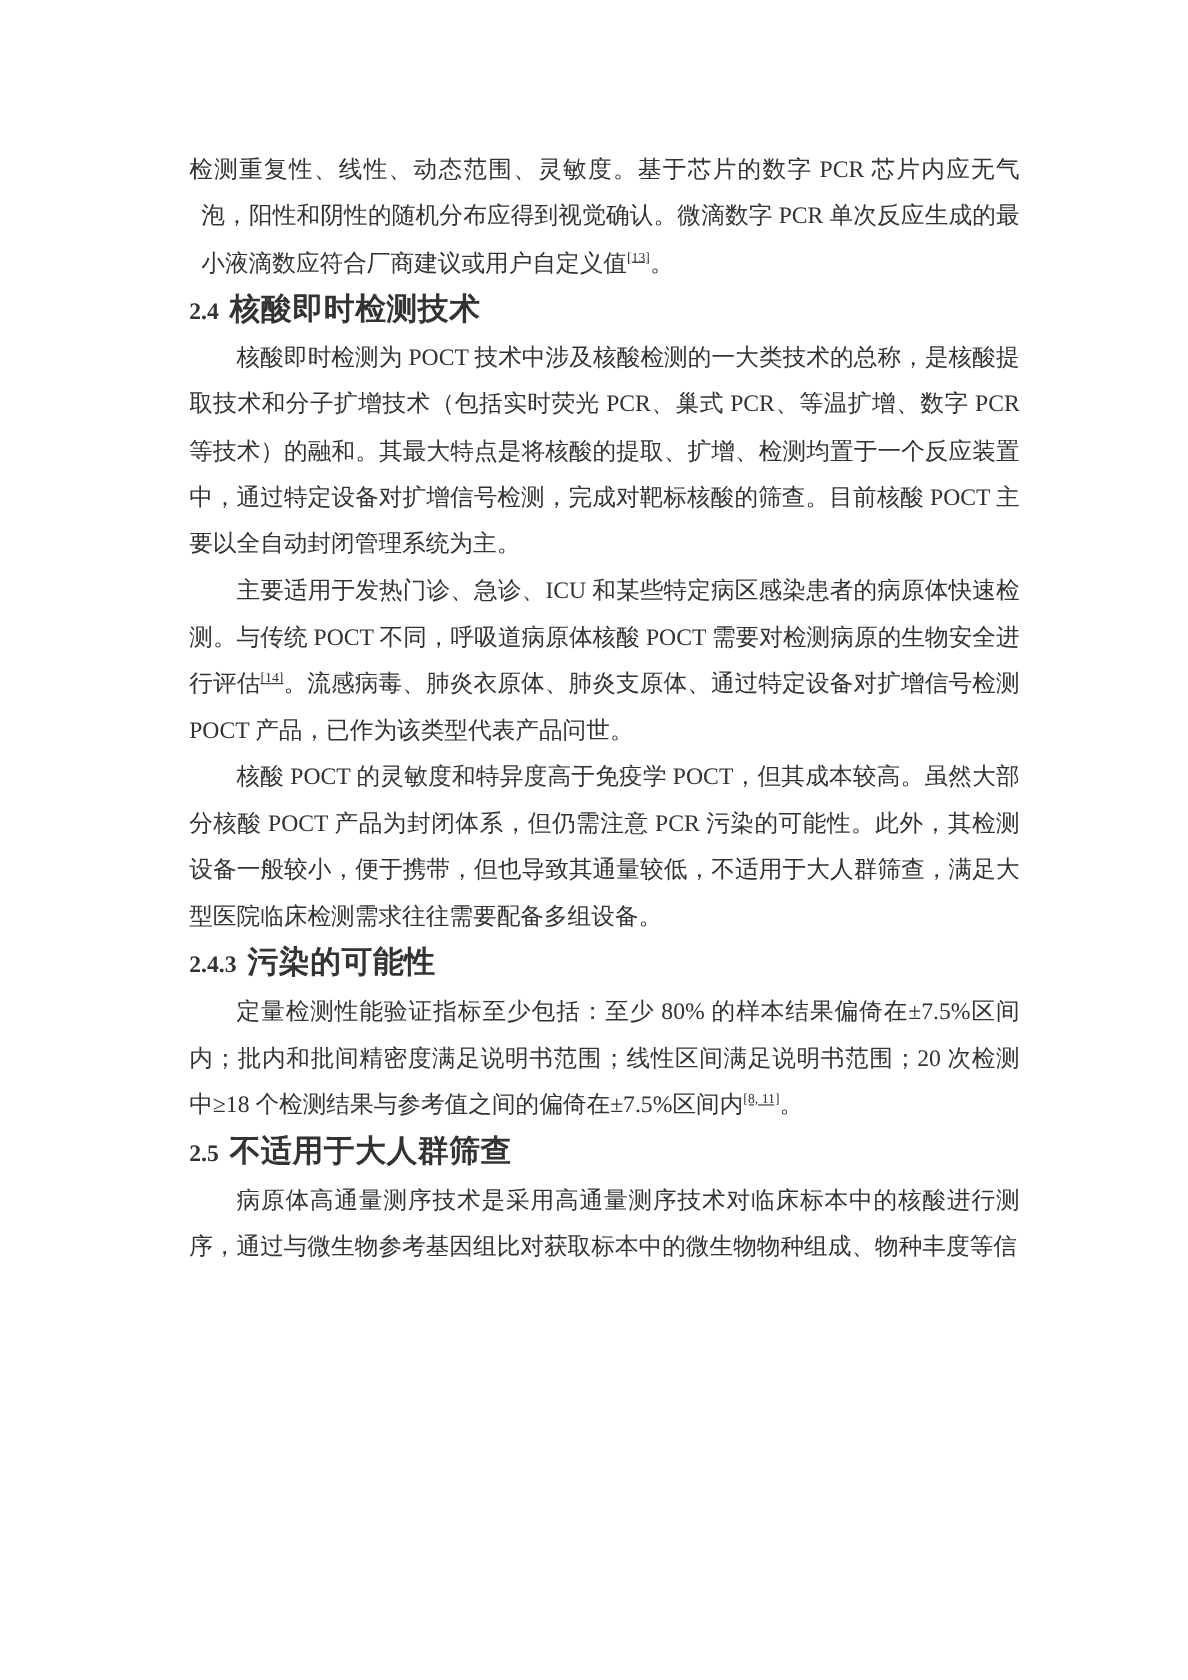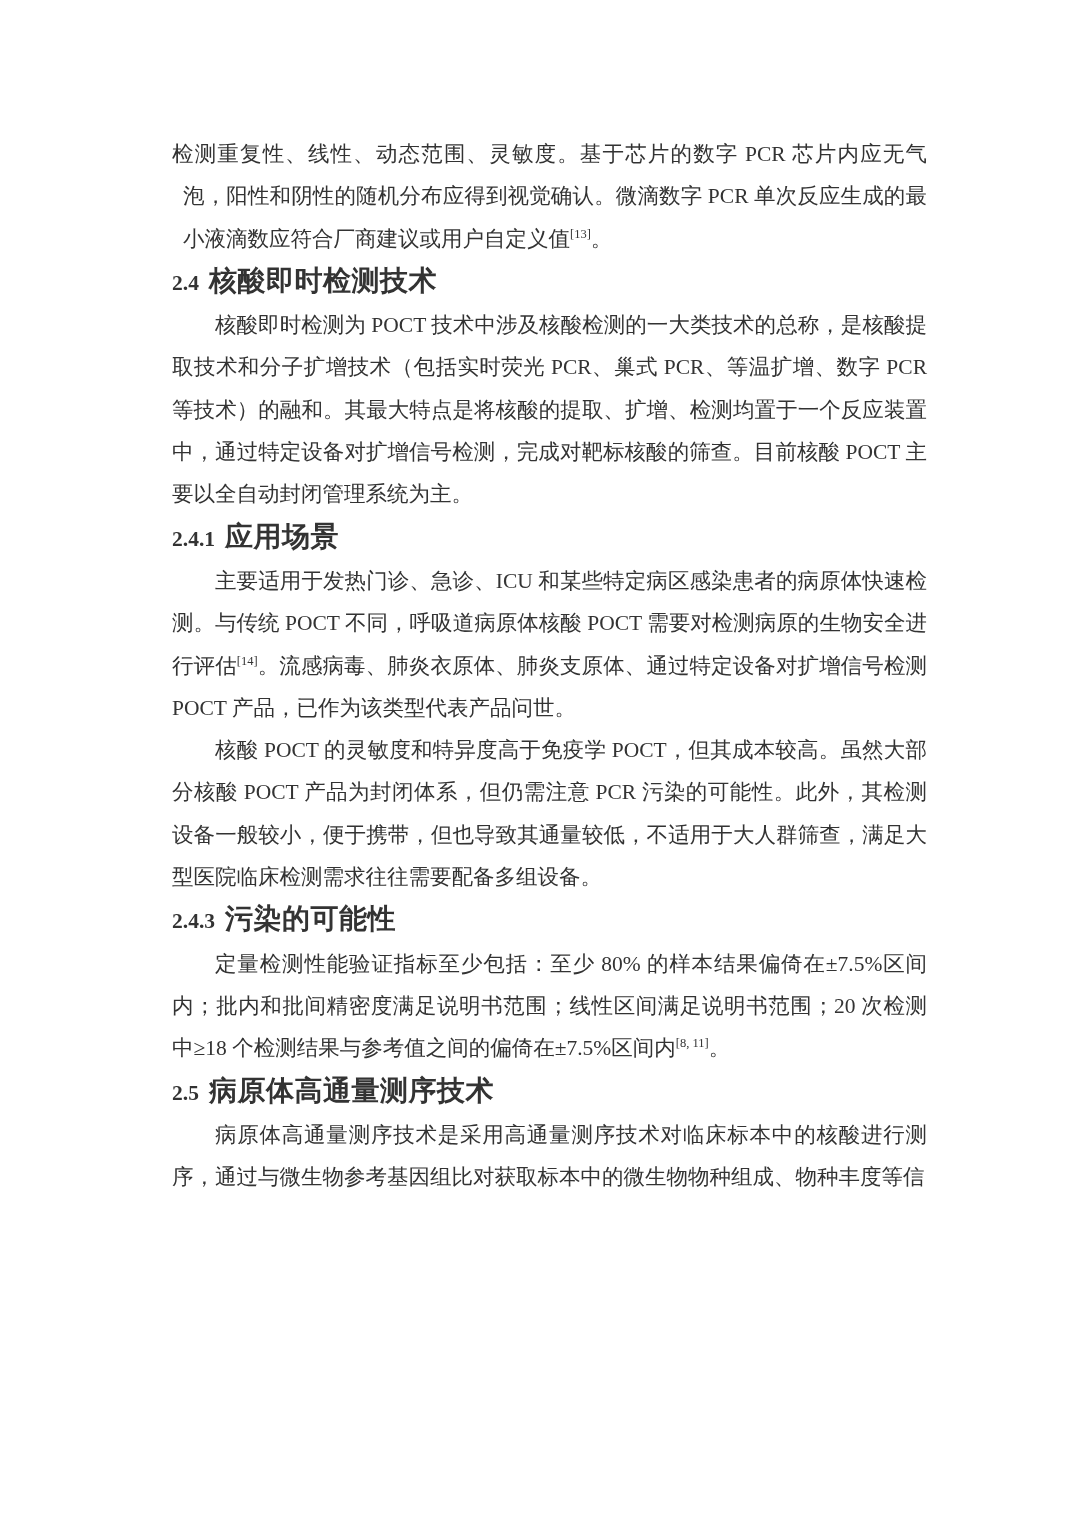--- a/index.html
+++ b/index.html
@@ -50,31 +50,31 @@
   }
   .h-text {
     font-family: "Liberation Sans", "DejaVu Sans", sans-serif;
     font-size: 28px;
     letter-spacing: 0.5px;
   }
   sup.cite {
     font-size: 12.5px;
     line-height: 0;
     vertical-align: super;
+    text-decoration: underline;
   }
 </style>
 </head>
 <body>
 
 <div class="page">
   <main class="content" id="doc-content">
       <p class="body hanging"><span>检测重复性、线性、动态范围、灵敏度。基于芯片的数字 PCR 芯片内应无气泡，阳性和阴性的随机分布应得到视觉确认。微滴数字 PCR 单次反应生成的最小液滴数应符合厂商建议或用户自定义值</span><sup class="cite">[13]</sup><span>。</span></p>
       <h2 class="heading"><span class="h-num">2.4</span><span class="h-text">核酸即时检测技术</span></h2>
       <p class="body first-line"><span>核酸即时检测为 POCT 技术中涉及核酸检测的一大类技术的总称，是核酸提取技术和分子扩增技术（包括实时荧光 PCR、巢式 PCR、等温扩增、数字 PCR 等技术）的融和。其最大特点是将核酸的提取、扩增、检测均置于一个反应装置中，通过特定设备对扩增信号检测，完成对靶标核酸的筛查。目前核酸 POCT 主要以全自动封闭管理系统为主。</span></p>
-      <h2 class="heading"><span class="h-num">2.4.1</span><span class="h-text">应用场景</span></h2>
       <p class="body first-line"><span>主要适用于发热门诊、急诊、ICU 和某些特定病区感染患者的病原体快速检测。与传统 POCT 不同，呼吸道病原体核酸 POCT 需要对检测病原的生物安全进行评估</span><sup class="cite">[14]</sup><span>。流感病毒、肺炎衣原体、肺炎支原体、通过特定设备对扩增信号检测 POCT 产品，已作为该类型代表产品问世。</span></p>
       <p class="body first-line"><span>核酸 POCT 的灵敏度和特异度高于免疫学 POCT，但其成本较高。虽然大部分核酸 POCT 产品为封闭体系，但仍需注意 PCR 污染的可能性。此外，其检测设备一般较小，便于携带，但也导致其通量较低，不适用于大人群筛查，满足大型医院临床检测需求往往需要配备多组设备。</span></p>
       <h2 class="heading"><span class="h-num">2.4.3</span><span class="h-text">污染的可能性</span></h2>
       <p class="body first-line"><span>定量检测性能验证指标至少包括：至少 80% 的样本结果偏倚在±7.5%区间内；批内和批间精密度满足说明书范围；线性区间满足说明书范围；20 次检测中≥18 个检测结果与参考值之间的偏倚在±7.5%区间内</span><sup class="cite">[8, 11]</sup><span>。</span></p>
-      <h2 class="heading"><span class="h-num">2.5</span><span class="h-text">病原体高通量测序技术</span></h2>
+      <h2 class="heading"><span class="h-num">2.5</span><span class="h-text">不适用于大人群筛查</span></h2>
       <p class="body first-line"><span>病原体高通量测序技术是采用高通量测序技术对临床标本中的核酸进行测序，通过与微生物参考基因组比对获取标本中的微生物物种组成、物种丰度等信</span></p>
     </main>
 </div>
 
 </body></html>

